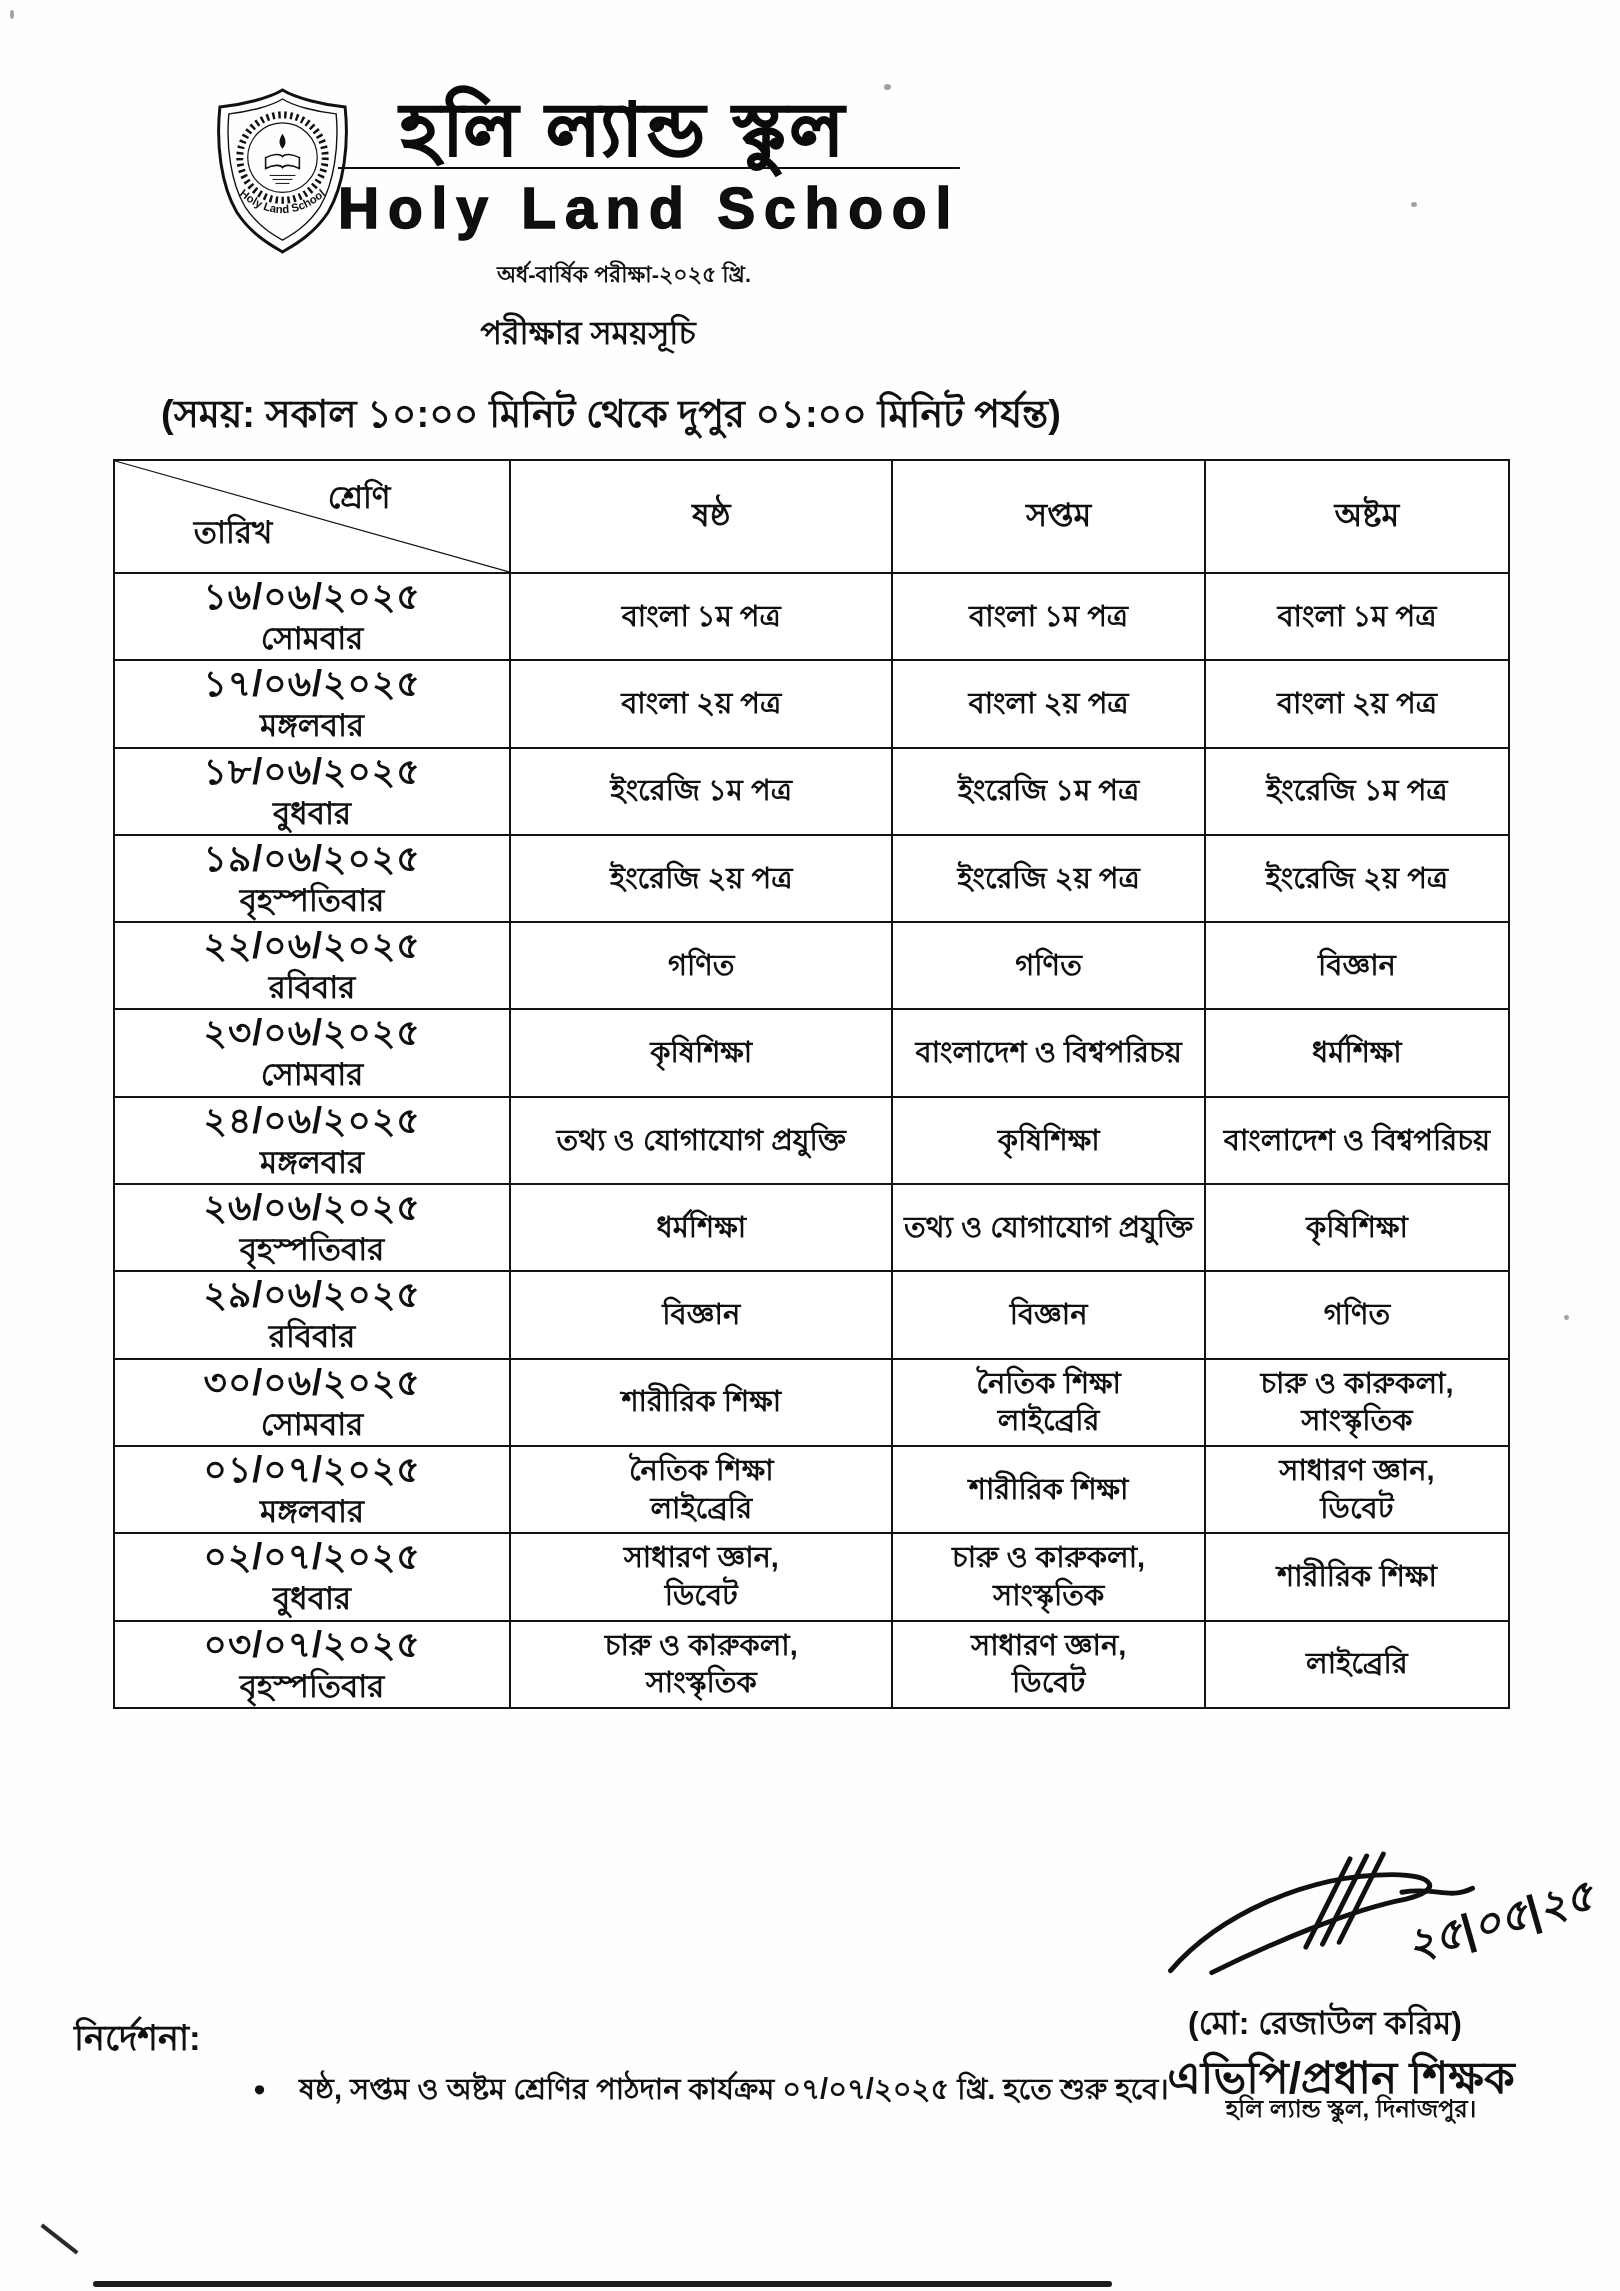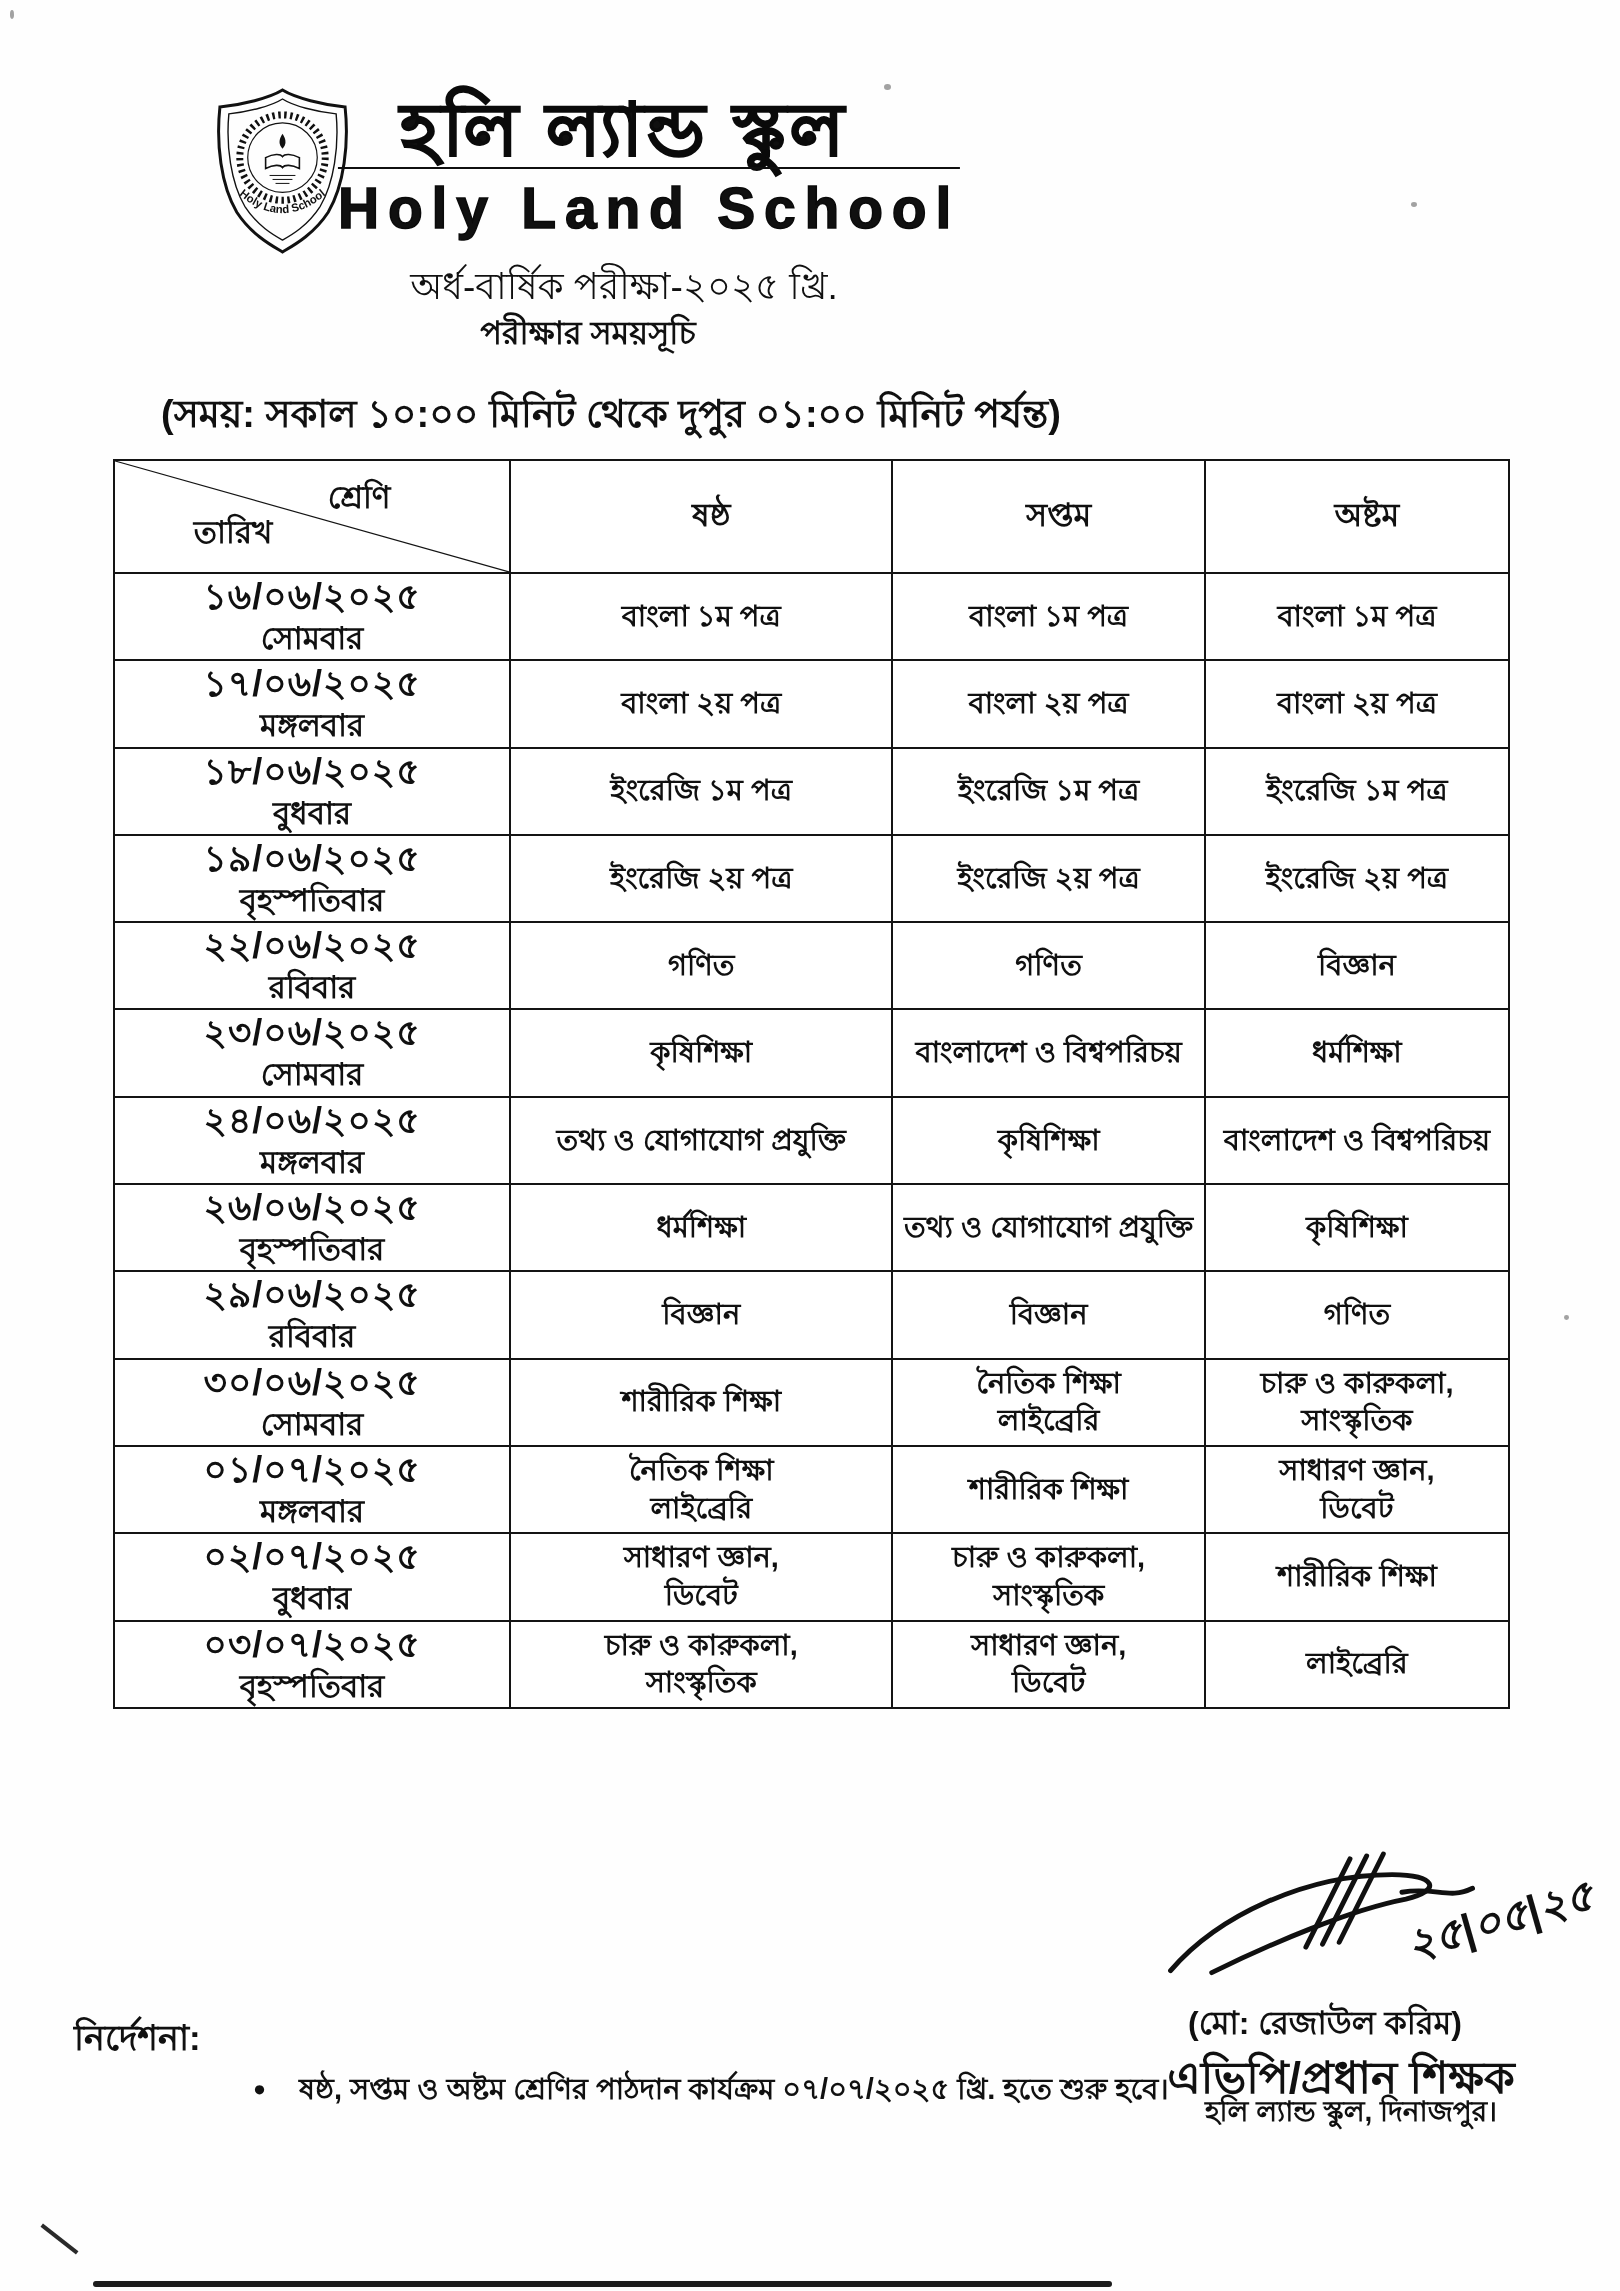--- a/index.html
+++ b/index.html
@@ -15,21 +15,21 @@
 
   .hline { position:absolute; transform:translateX(-50%); white-space:nowrap; text-align:center; }
   .title-bn {
     left:624px; top:74px; font-size:73px; font-weight:bold; letter-spacing:3.9px;
     -webkit-text-stroke:1.5px #0a0a0a;
   }
   .title-en {
     left:649px; top:167px; font-size:57px; font-weight:bold; letter-spacing:8.8px;
     border-top:2.9px solid #0f0f0f; padding-top:5.9px; -webkit-text-stroke:1.5px #0a0a0a;
   }
-  .sub1 { left:624px; top:257px; font-size:37px; font-weight:normal;text-align:right; }
+  .sub1 { left:624px; top:257px; font-size:22px; font-weight:bold;text-align:right; }
   .sub2 { left:588px; top:308px; font-size:32px; font-weight:bold; }
   .time-note { left:567px; top:384px; font-size:38px; font-weight:bold;margin-left:44px; }
 
   
   table.schedule {
     position:absolute; left:113px; top:459px; width:1397px;
     border-collapse:collapse; table-layout:fixed;
   }
   table.schedule col.c-date { width:28.4%; }
   table.schedule col.c-6    { width:27.4%; }
@@ -51,21 +51,21 @@
   .corner-date  { position:absolute; bottom:11.8px; left:20%; font-size:31px; font-weight:bold; }
 
   
   .instr-label { position:absolute; left:74px; top:2011px; font-size:35px; font-weight:bold; }
   .instr-item  { position:absolute; left:253px; top:2066px; font-size:29px; font-weight:bold; }
   .instr-item::before { content:"●"; font-size:21.6px; margin-right:33px; vertical-align:2.9px; }
 
   .sig-art { position:absolute; left:1149px; top:1845px; width:451px; height:167px; }
   .sig-name   { position:absolute; left:1325px; top:1998px; transform:translateX(-50%); font-size:32px; font-weight:bold; white-space:nowrap; }
   .sig-title  { position:absolute; left:1341px; top:2045px; transform:translateX(-50%); font-size:44px; font-weight:bold; white-space:nowrap; }
-  .sig-school { position:absolute; left:1351px; top:2090px; transform:translateX(-50%); font-size:28px; font-weight:bold; white-space:nowrap; }
+  .sig-school { position:absolute; left:1351px; top:2090px; transform:translateX(-50%); font-size:24px; font-weight:bold; white-space:nowrap; }
 
   
   .artifact-bottom { position:absolute; left:93px; top:2281px; width:1019px; height:5.9px; background:#1c1c1c; border-radius:2.9px; }
   .artifact-tick { position:absolute; left:37px; top:2237px; width:45px; height:3.9px; background:#2a2a2a; transform:rotate(38deg); }
   .speck { position:absolute; background:#555; border-radius:50%; opacity:.55; }
   .sp1 { left:9.8px;  top:9.8px;  width:3.9px; height:8.8px; }
   .sp2 { left:884px; top:84px;  width:6.9px; height:5.9px; }
   .sp3 { left:1411px; top:202px; width:5.9px; height:4.9px; }
   .sp4 { left:1564px; top:1315px; width:4.9px; height:4.9px; }
 </style>

